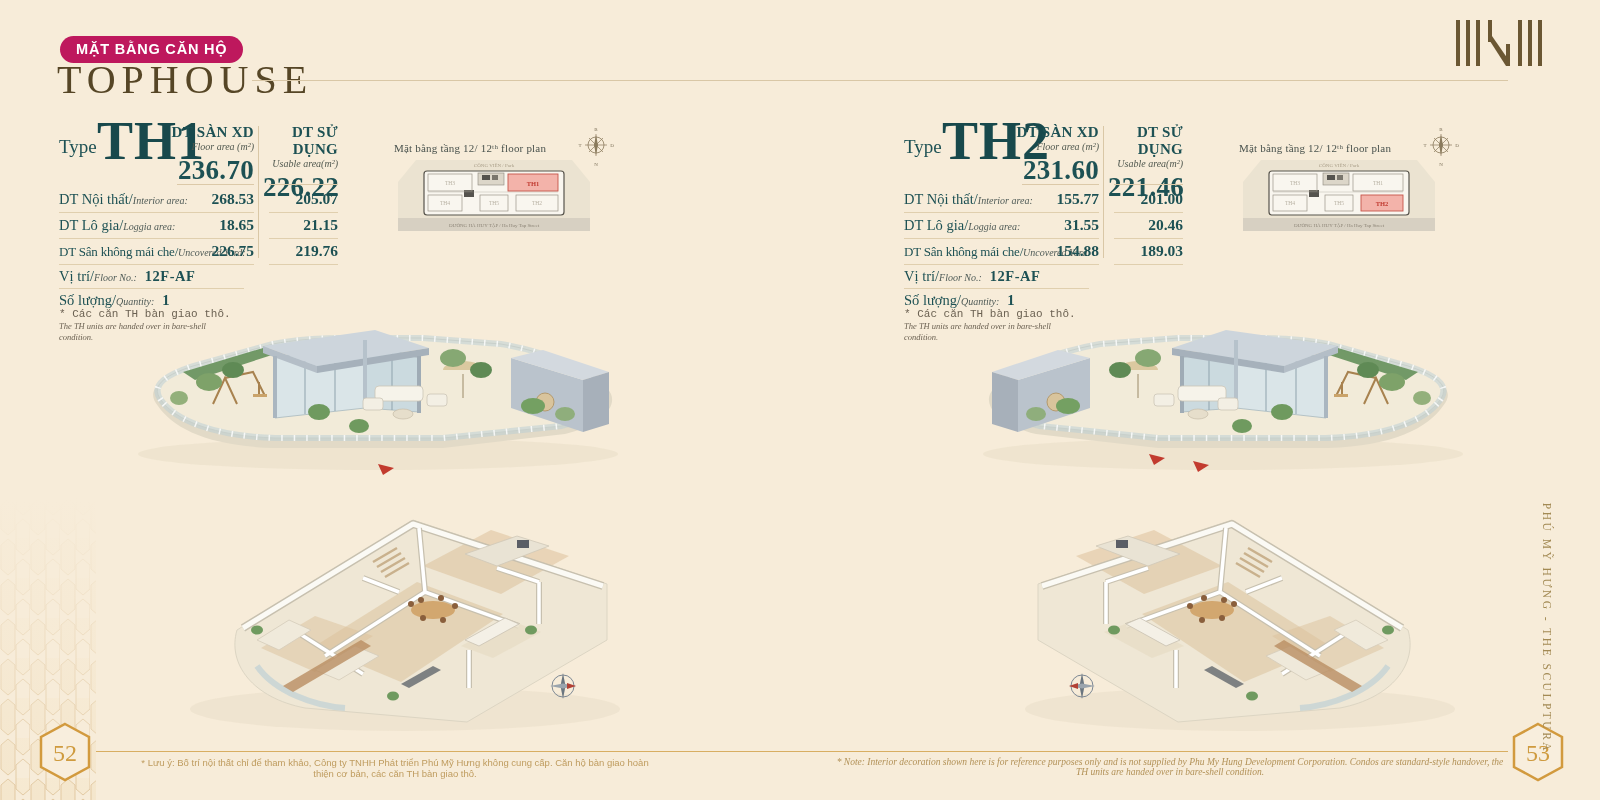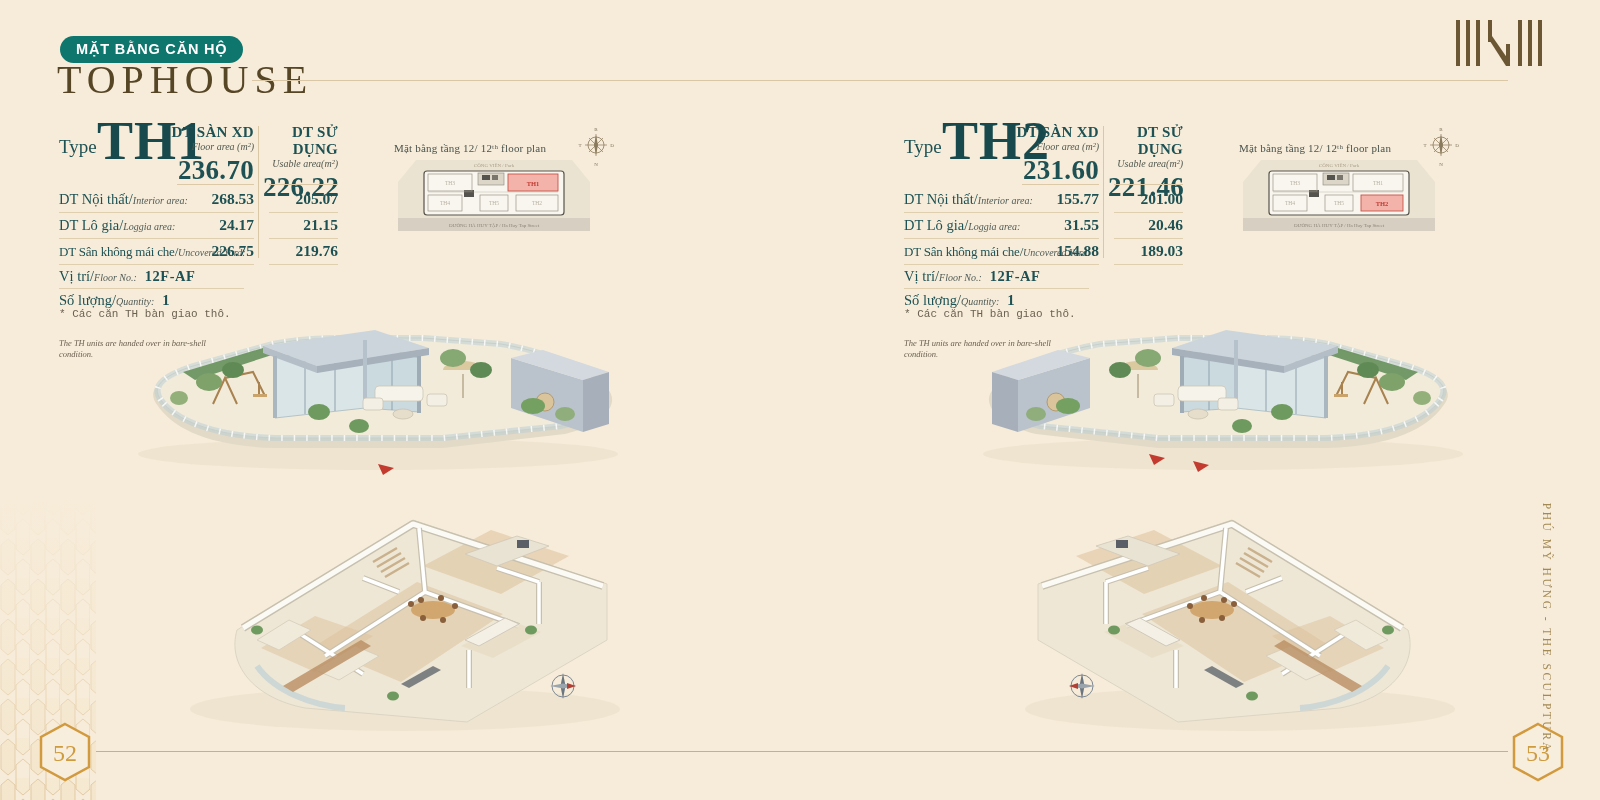--- a/index.html
+++ b/index.html
@@ -1,21 +1,21 @@
 <!DOCTYPE html>
 <html><head>
 <meta charset="utf-8">
 <style>
   html,body{margin:0;padding:0}
   .page{position:relative;width:1600px;height:800px;background:#f7ecd9;overflow:hidden;
         font-family:"Liberation Serif",serif;color:#1d5154}
   .abs{position:absolute}
 
   
-  .badge{left:60px;top:36px;background:#0f766e;color:#fff;border-radius:15px;
+  .badge{left:60px;top:36px;background:#be185d;color:#fff;border-radius:15px;
          padding:5px 16px 6px;font-family:"Liberation Sans",sans-serif;
          font-weight:700;font-size:14.5px;letter-spacing:.8px}
   .page-title{left:57px;top:56px;font-size:40px;letter-spacing:6px;color:#564626}
   .header-rule{left:252px;top:80px;width:1256px;height:1px;background:#d9c7a6}
   .logo{left:1452px;top:14px}
 
   
   .panel{position:absolute;top:118px;width:845px;height:650px}
   .p0{left:57px}.p1{left:902px}
   .type-label{left:2px;top:18px;font-size:19px}
@@ -34,21 +34,21 @@
   .tight .lab-vi{font-size:13px;letter-spacing:-.2px}
   .val{position:absolute;top:0;font-weight:700;font-size:15.5px}
   .v1{right:86px}.v2{right:2px}
   .rdiv{height:1px;background:#e0cfae}
   .rdiv1{left:2px;width:195px}.rdiv2{left:212px;width:69px}
   .loc-row,.qty-row{left:2px;white-space:nowrap;font-size:15px}
   .loc-val{font-weight:700;font-size:14.5px;margin-left:8px;letter-spacing:.5px}
   .ldiv{left:2px;top:170px;width:185px;height:1px;background:#e0cfae}
   .note{left:2px;top:190px;width:175px;color:#6b6152}
   .note-vi{font-family:Liberation Mono, monospace;font-size:11px}
-  .note-en{font-style:italic;font-size:8.5px;line-height:1.3;margin-top:18px}
+  .note-en{font-style:italic;font-size:8.5px;line-height:1.3;margin-top:1px}
 
   
   .miniplan{left:337px;top:12px;width:222px;height:140px}
   .mp-title{left:0;top:12px;font-size:11px;color:#49524d;letter-spacing:.2px}
   .mp-compass{left:182px;top:-8px}
   .mp-plan{left:0;top:24px}
   .mp-room{fill:none;stroke:#9a958a;stroke-width:.7}
   .mp-room-label{font-size:5.5px;fill:#b8b1a3;text-anchor:middle}
   .hl-rect{fill:#f3b3aa;stroke:#c5544a;stroke-width:.9}
   .hl-label{font-size:6.5px;font-weight:700;fill:#c0392f;text-anchor:middle}
@@ -129,21 +129,21 @@
 
     <div class="abs spec-row" style="top:72px">
       <span class="lab-vi">DT Nội thất/</span><span class="lab-en">Interior area:</span>
       <span class="val v1">268.53</span>
       <span class="val v2">205.07</span>
     </div>
     <div class="abs rdiv rdiv1" style="top:94px"></div>
       <div class="abs rdiv rdiv2" style="top:94px"></div>
     <div class="abs spec-row" style="top:98px">
       <span class="lab-vi">DT Lô gia/</span><span class="lab-en">Loggia area:</span>
-      <span class="val v1">24.17</span>
+      <span class="val v1">18.65</span>
       <span class="val v2">21.15</span>
     </div>
     <div class="abs rdiv rdiv1" style="top:120px"></div>
       <div class="abs rdiv rdiv2" style="top:120px"></div>
     <div class="abs spec-row tight" style="top:124px">
       <span class="lab-vi">DT Sân không mái che/</span><span class="lab-en">Uncovered Yard:</span>
       <span class="val v1">226.75</span>
       <span class="val v2">219.76</span>
     </div>
     <div class="abs rdiv rdiv1" style="top:146px"></div>
@@ -470,15 +470,17 @@
 
   <div class="abs footer-rule"></div>
   <svg class="abs hexbadge hexL" width="56" height="62">
     <polygon points="28,3 52,16 52,46 28,59 4,46 4,16" fill="#f8eedd" stroke="#d29a3e" stroke-width="2.5"></polygon>
     <text x="28" y="40" font-size="24" text-anchor="middle" fill="#cf9b3f" font-family="Liberation Serif,serif">52</text>
   </svg>
   <svg class="abs hexbadge hexR" width="56" height="62">
     <polygon points="28,3 52,16 52,46 28,59 4,46 4,16" fill="#f8eedd" stroke="#d29a3e" stroke-width="2.5"></polygon>
     <text x="28" y="40" font-size="24" text-anchor="middle" fill="#cf9b3f" font-family="Liberation Serif,serif">53</text>
   </svg>
+  <div class="abs fnote fnote-vi">* Lưu ý: Bố trí nội thất chỉ để tham khảo, Công ty TNHH Phát triển Phú Mỹ Hưng không cung cấp. Căn hộ bàn giao hoàn thiện cơ bản, các căn TH bàn giao thô.</div>
+  <div class="abs fnote fnote-en">* Note: Interior decoration shown here is for reference purposes only and is not supplied by Phu My Hung Development Corporation. Condos are standard-style handover, the TH units are handed over in bare-shell condition.</div>
   <div class="abs side-text">PHÚ MỸ HƯNG - THE SCULPTURA</div>
 
 </div>
 
 </body></html>

